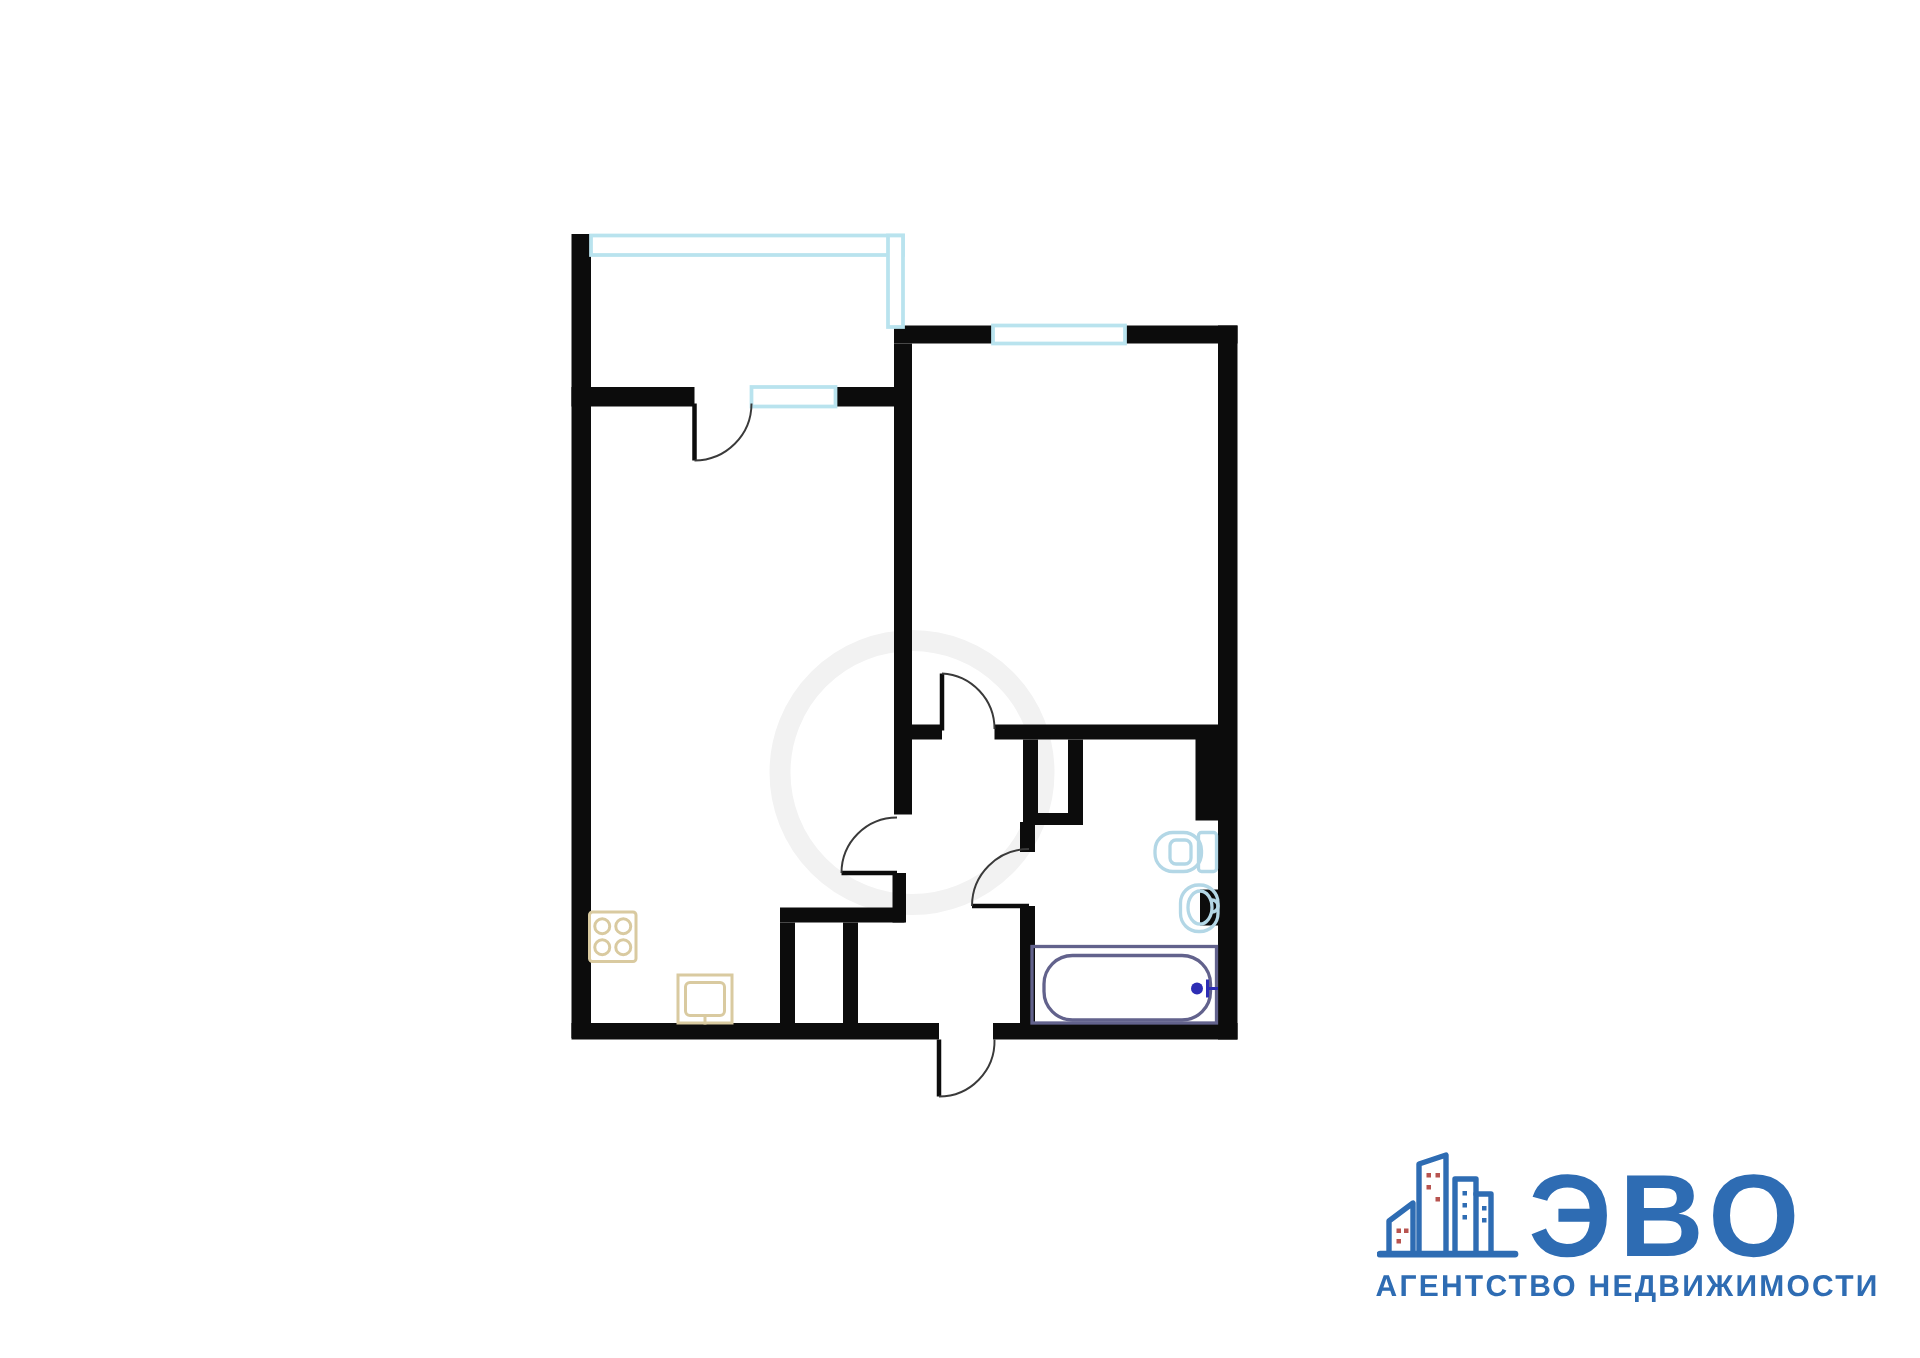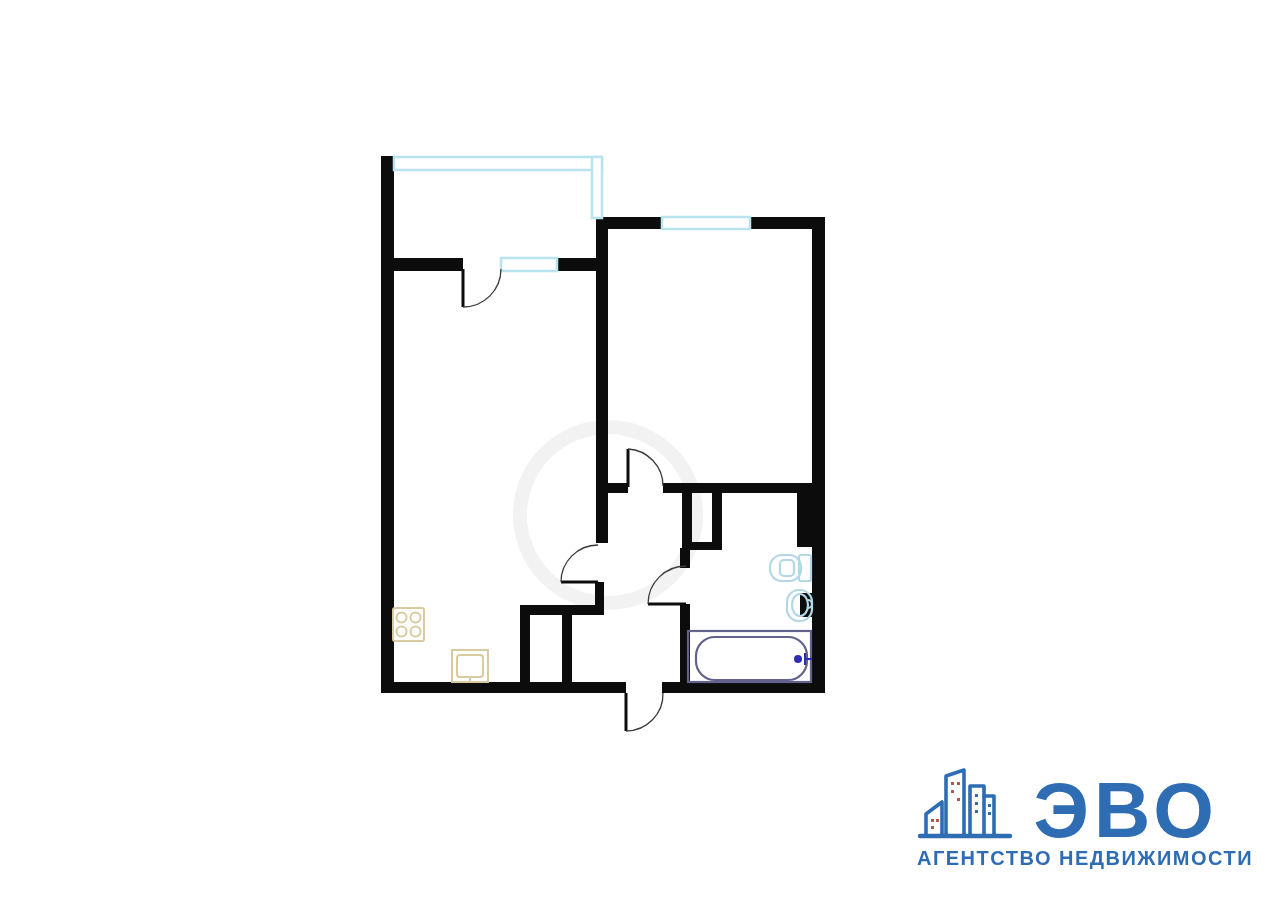--- a/index.html
+++ b/index.html
@@ -1,20 +1,20 @@
 <!DOCTYPE html>
 <html><head>
 <meta charset="utf-8">
 <style>
   html,body{margin:0;padding:0;background:#ffffff;}
   body{
     width:1280px;height:905px;position:relative;overflow:hidden;
     font-family:"Liberation Sans", sans-serif;
   }
-  .canvas{position:absolute;left:0;top:0;width:1280px;height:905px;background:var(--bg,#fff);text-align:right;}
+  .canvas{position:absolute;left:0;top:0;width:1280px;height:905px;background:var(--bg,#fff);}
   .wall{fill:var(--wall);}
   .win{fill:#ffffff;stroke:var(--window);stroke-width:2.5;}
   .leaf{stroke:var(--wall);stroke-width:3;fill:none;}
   .arc{stroke:var(--door-arc);stroke-width:1.3;fill:none;}
   .kfix{stroke:var(--kitchen);stroke-width:2;fill:none;}
   .bfix{stroke:var(--bath);stroke-width:2.2;fill:none;}
   .tub{stroke:var(--tub);stroke-width:2.2;fill:none;}
   .logo{position:absolute;left:915px;top:760px;width:310px;height:120px;}
   .logo-icon{position:absolute;left:3px;top:2px;width:96px;height:80px;}
   .logo-title{

